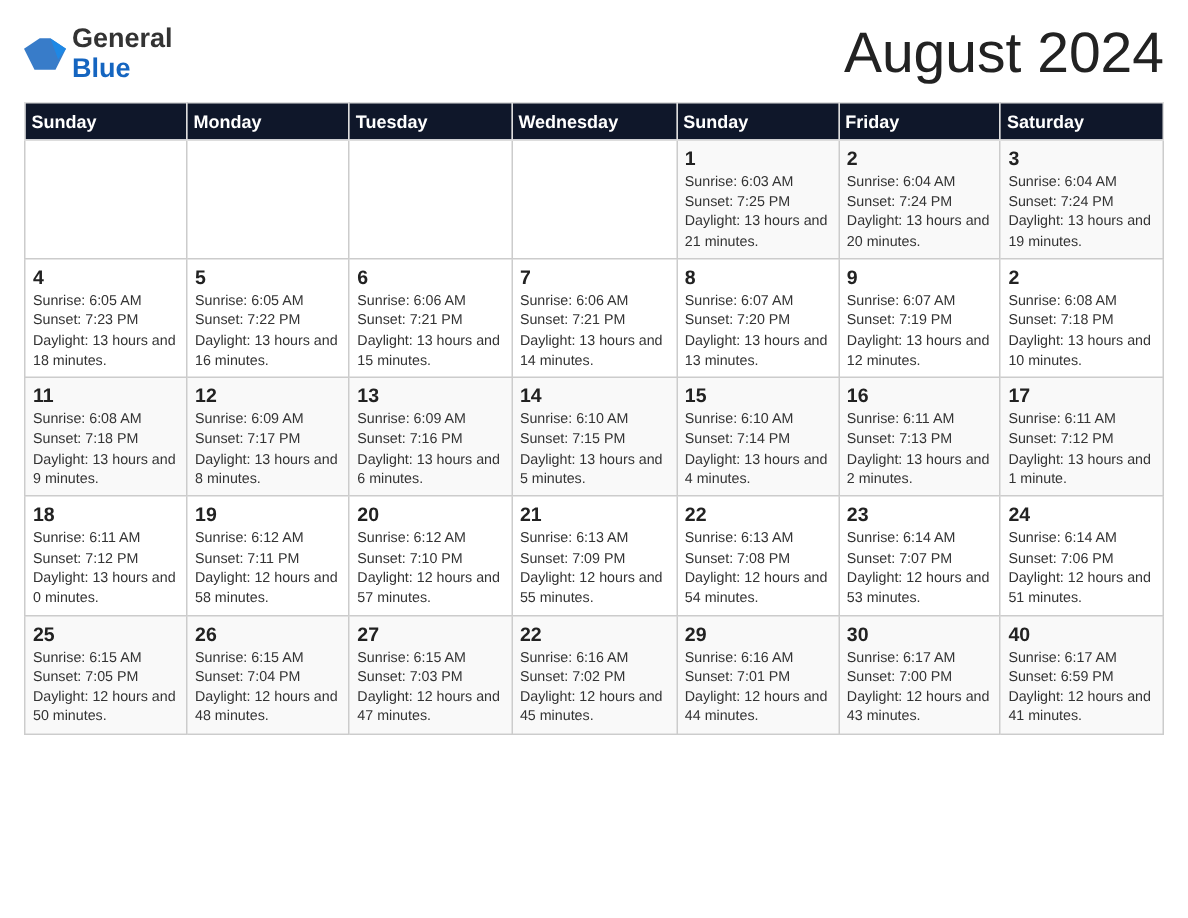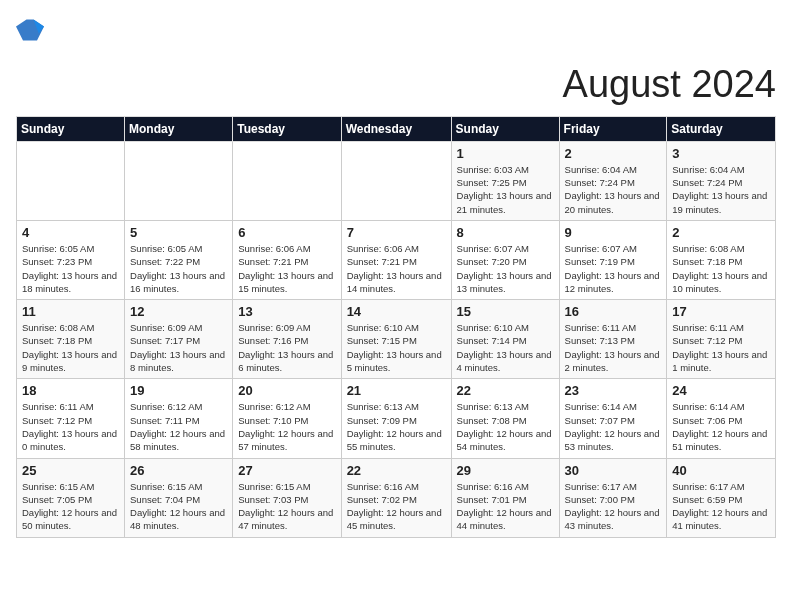--- a/index.html
+++ b/index.html
@@ -27,21 +27,20 @@
       line-height: 1.1;
     }
     .logo-general { color: #333; }
     .logo-blue { color: #1565c0; }
     .logo-icon {
       width: 28px;
       height: 28px;
     }
     .title-block {
       text-align: left;
-      margin-top: 48px;
     }
     .month-year {
       font-size: 38px;
       font-weight: 300;
       color: #222;
       line-height: 1.1;
     }
     .location {
       font-size: 15px;
       color: #444;
@@ -88,20 +87,24 @@
   </style>
 </head>
 <body>
 
 <div class="header">
   <div class="logo">
     <svg class="logo-icon" viewBox="0 0 32 32">
       <polygon points="20,4 32,12 24,28 8,28 0,12 12,4" fill="#1565c0" opacity="0.85"></polygon>
       <polygon points="20,4 32,12 26,20" fill="#1e88e5"></polygon>
     </svg>
+    <div class="logo-text">
+      <span class="logo-general">General</span><br>
+      <span class="logo-blue">Blue</span>
+    </div>
   </div>
   <div class="title-block">
     <div class="month-year">August 2024</div>
   </div>
 </div>
 
 <table>
   <thead>
     <tr id="header-row">
     <th>Sunday</th>

